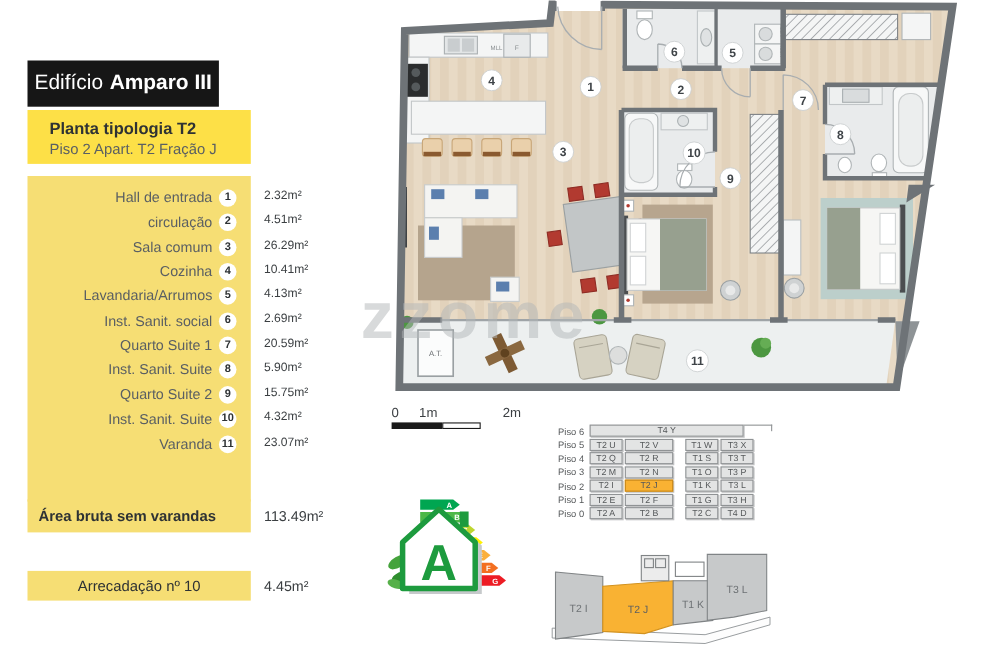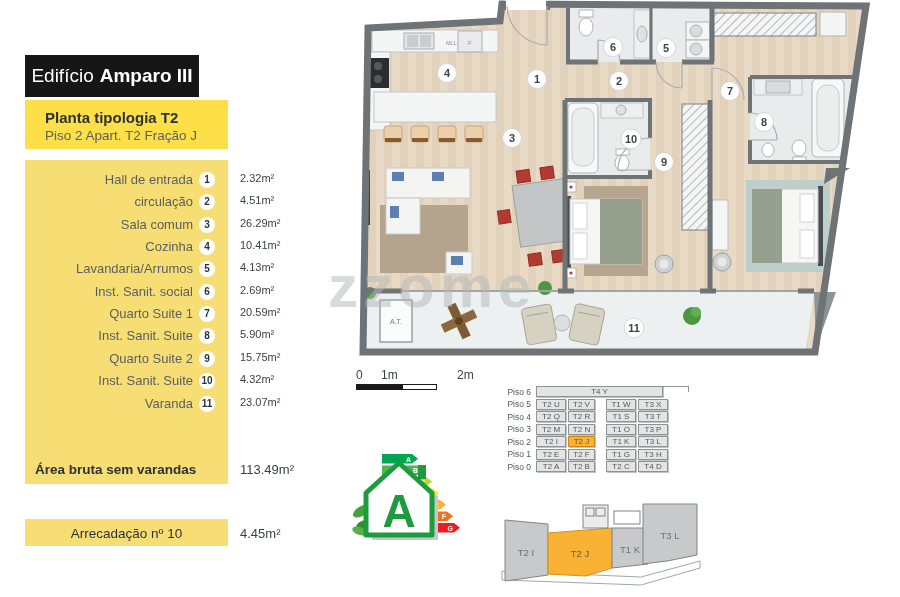--- a/index.html
+++ b/index.html
@@ -28,24 +28,24 @@
   .total-bar.b1 .lbl{font-weight:bold;}
   .total-bar.b3 .lbl{left:0;width:203px;text-align:center;}
   .total-bar .val{position:absolute;left:215px;top:50%;transform:translateY(-50%);font-size:13px;color:#3b3f42;}
 
   
   .floors{position:absolute;left:503px;top:386px;}
   .frow{display:flex;align-items:center;height:11px;margin-bottom:1.5px;}
   .flabel{width:28px;text-align:right;padding-right:5px;font-size:8.5px;color:#55585a;white-space:nowrap;}
   .fcell{box-sizing:border-box;width:30px;height:11px;background:#e3e4e4;border:1px solid #909395;
     box-shadow:1px 1px 0 rgba(120,122,124,.45);font-size:8px;color:#55585a;text-align:center;line-height:9.5px;}
-  .fcell.c1{width:27px;margin-left:2px;}
+  .fcell.c1{width:44px;margin-left:2px;}
   .fcell.c2{margin-left:11px;}
   .fcell.c3{margin-left:2px;}
-  .fcell.wide{width:127px;}
+  .fcell.wide{width:140px;}
   .fcell.hl{background:#F9B233;border-color:#c8881b;}
   .t4y-notch{width:25px;height:5px;border-top:1px solid #909395;border-right:1px solid #909395;margin-bottom:6px;}
 
   
   .scale-labels span{position:absolute;top:368px;font-size:12px;color:#3b3f42;}
   .scalebar{position:absolute;left:356px;top:384px;width:80px;height:6px;}
   .scalebar .black{position:absolute;left:0;top:0;width:46px;height:6px;background:#1a1a1a;}
   .scalebar .white{position:absolute;left:46px;top:0;width:33px;height:4px;border:1px solid #1a1a1a;background:#fff;}
 
   .watermark{position:absolute;left:328px;top:252px;font-size:60px;font-weight:bold;letter-spacing:5px;

